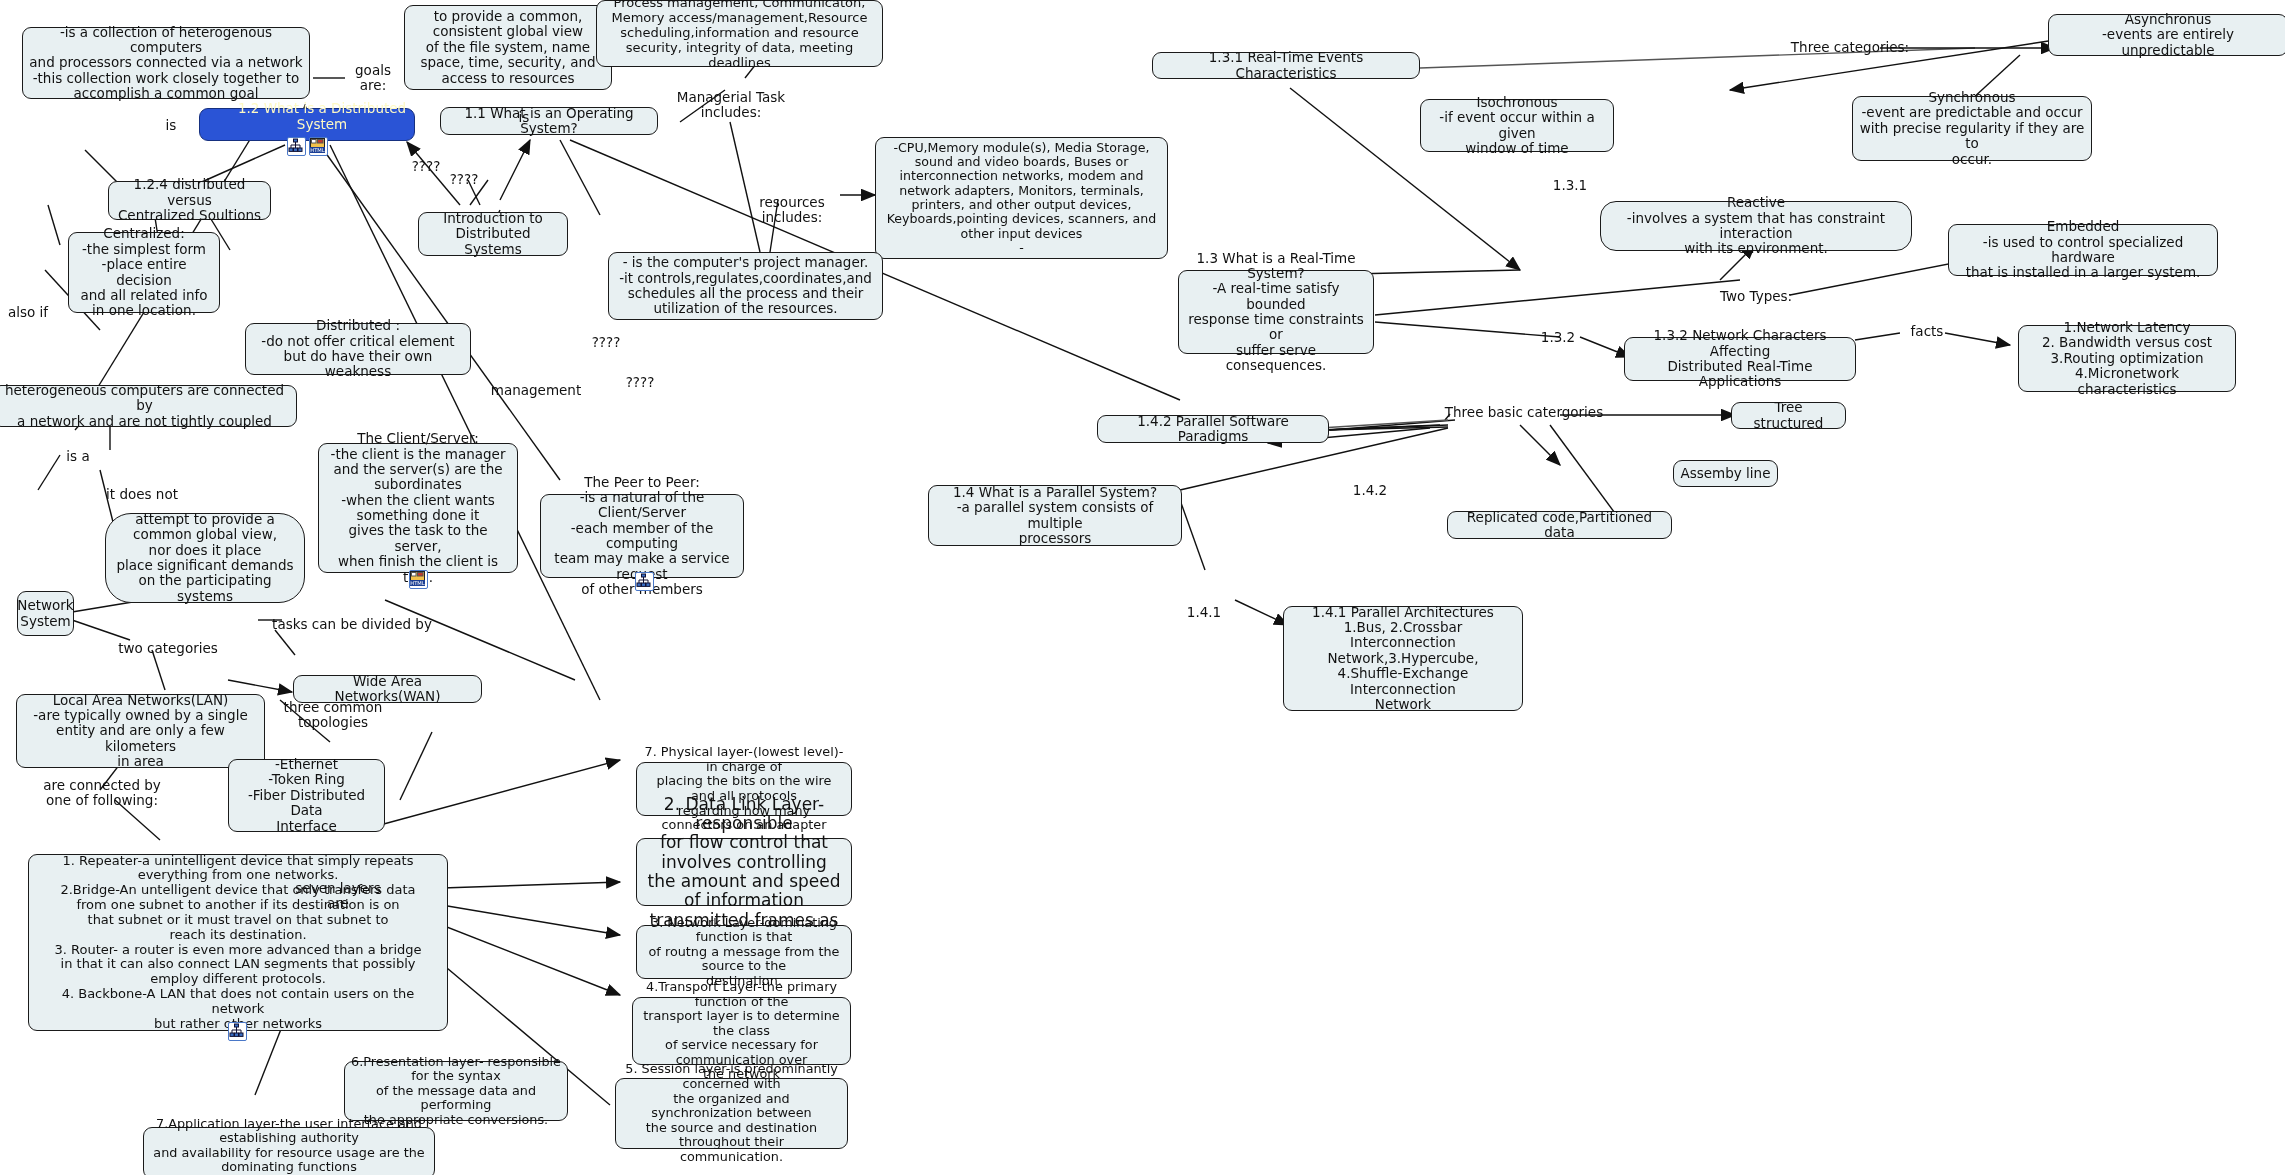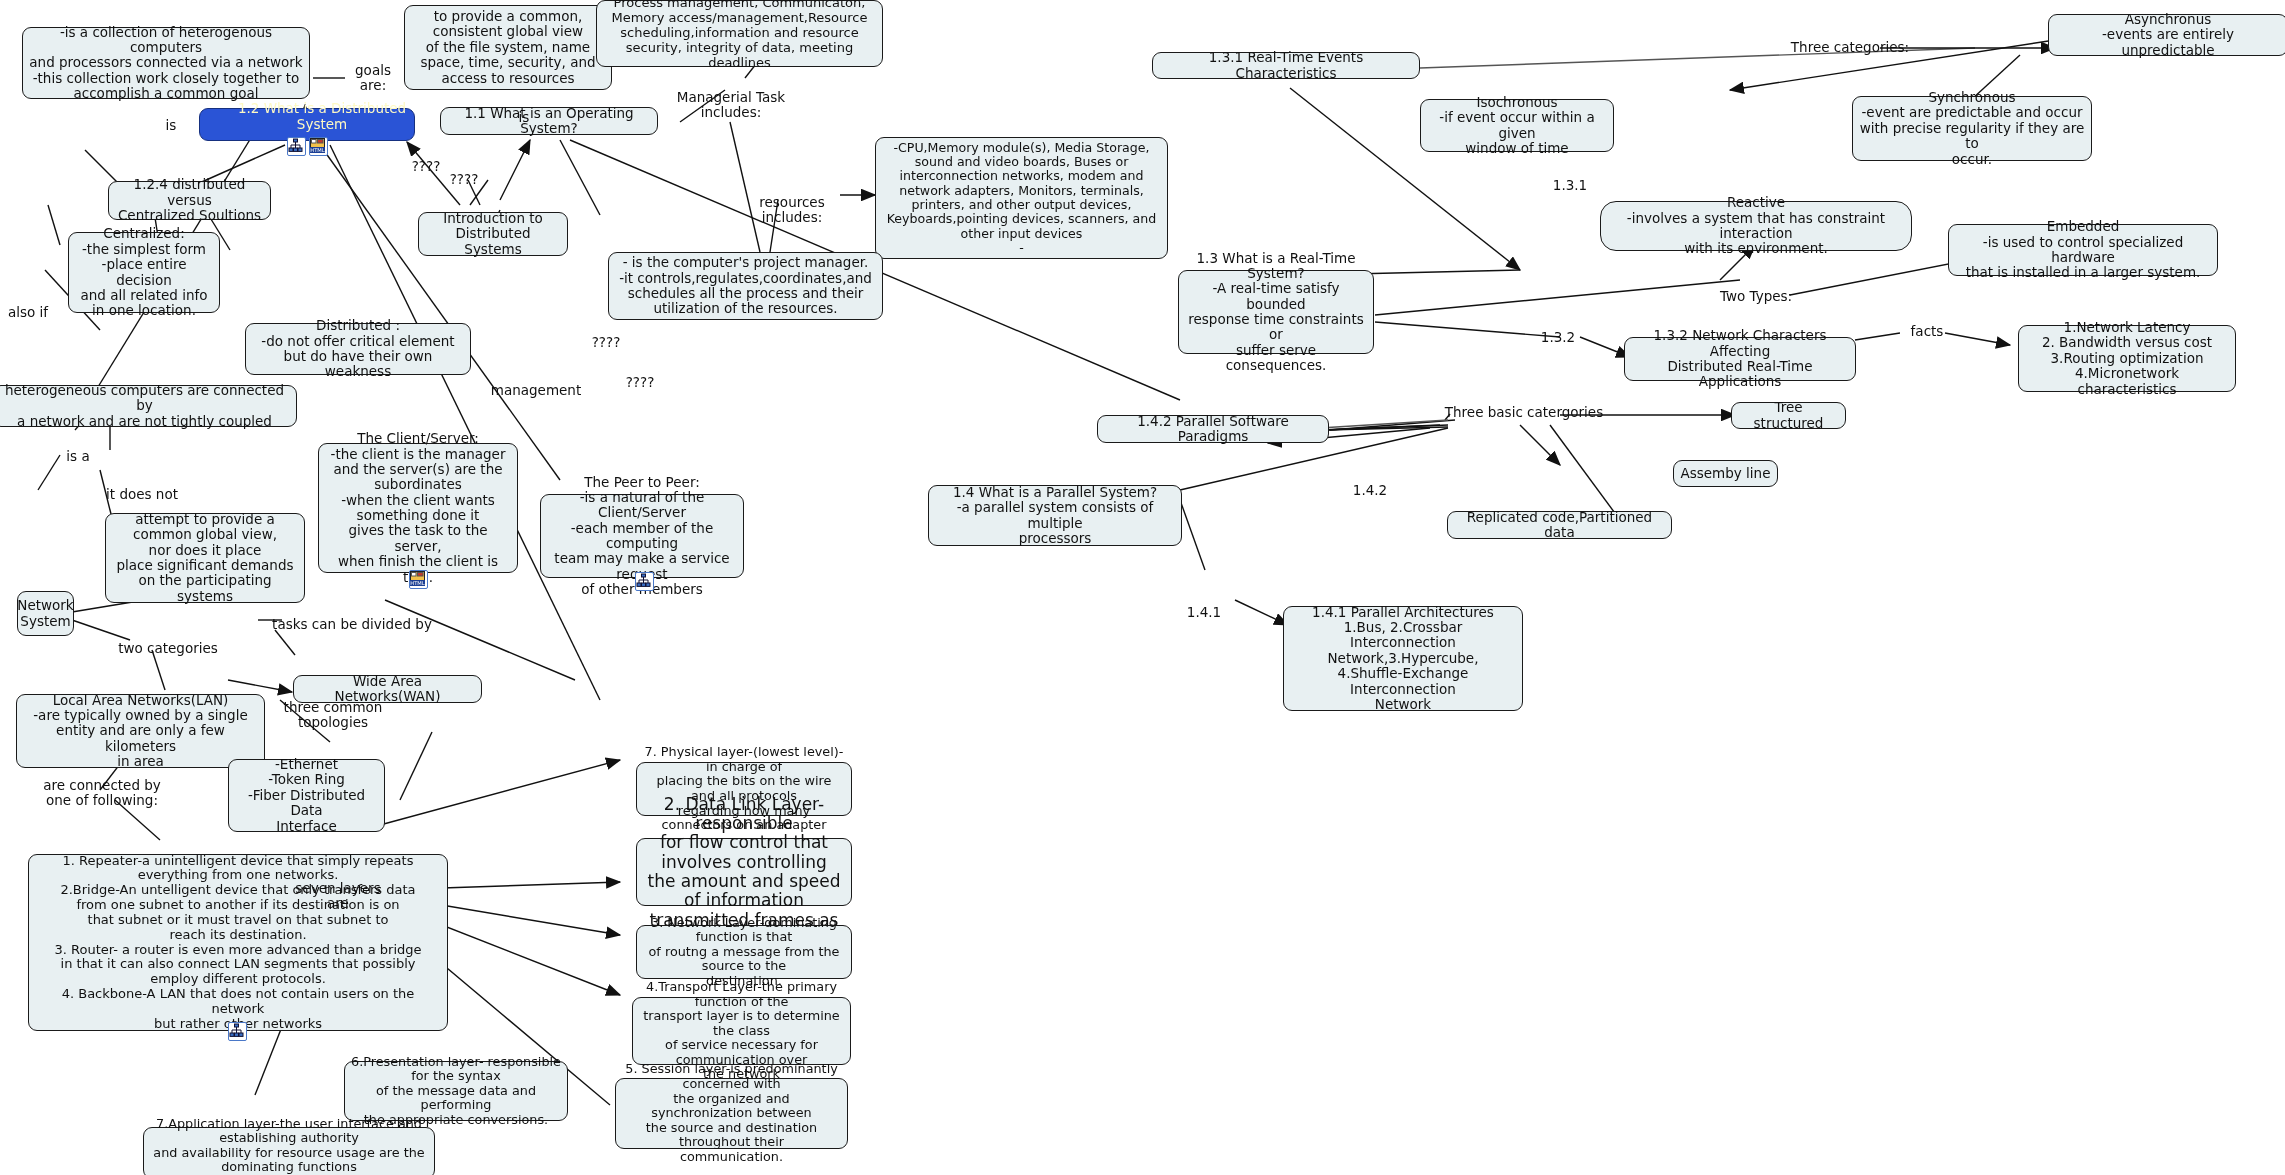--- a/index.html
+++ b/index.html
@@ -232,21 +232,21 @@
 -</div>
 
   <div class="node" style="left:608px; top:252px; width:275px; height:68px;">- is the computer's project manager.
 -it controls,regulates,coordinates,and
 schedules all the process and their
 utilization of the resources.</div>
 
   <div class="node" style="left:-8px; top:385px; width:305px; height:42px;">heterogeneous computers are connected by
 a network  and are not tightly coupled</div>
 
-  <div class="node" style="left:105px; top:513px; width:200px; height:90px;">attempt to provide a
+  <div class="node" style="left:105px; top:513px; width:200px; height:90px;border-radius:26px;">attempt to provide a
 common global view,
 nor does it place
 place significant demands
 on the participating systems</div>
 
   <div class="node" style="left:318px; top:443px; width:200px; height:130px;">The Client/Server:
 -the client is the manager
 and the server(s) are the
 subordinates
 -when the client wants

